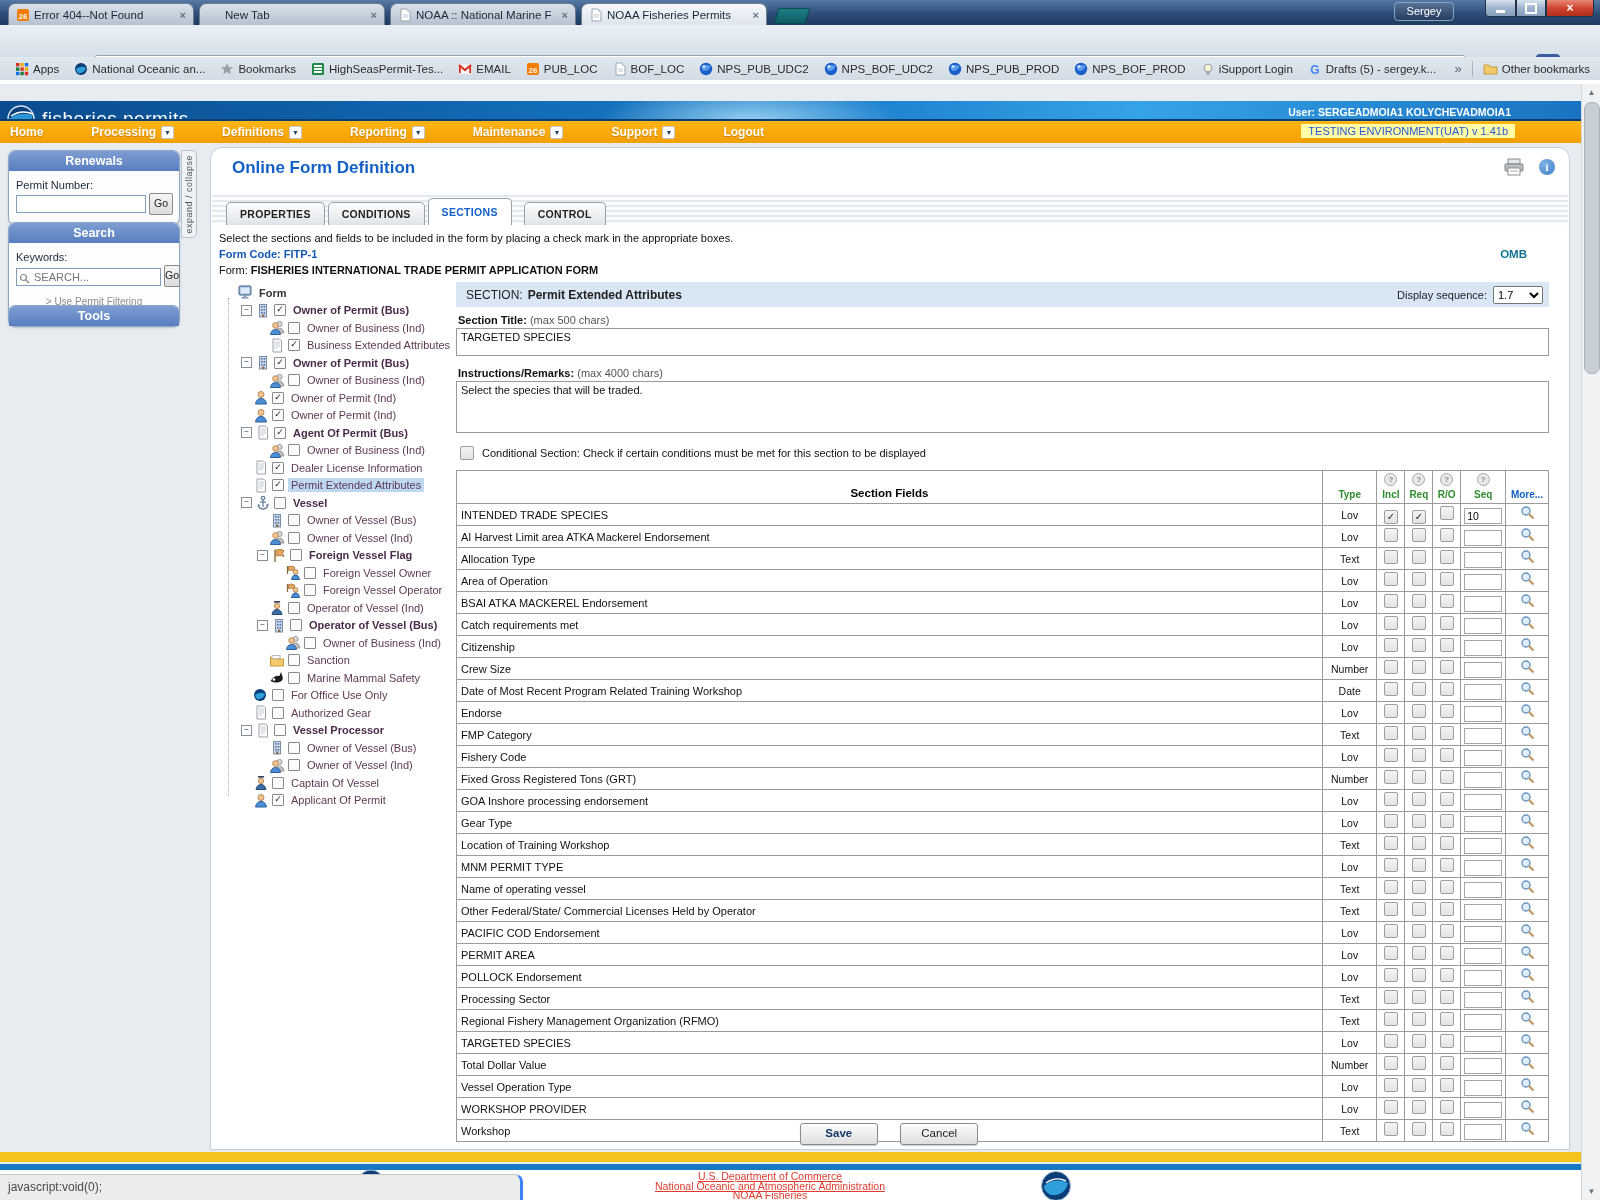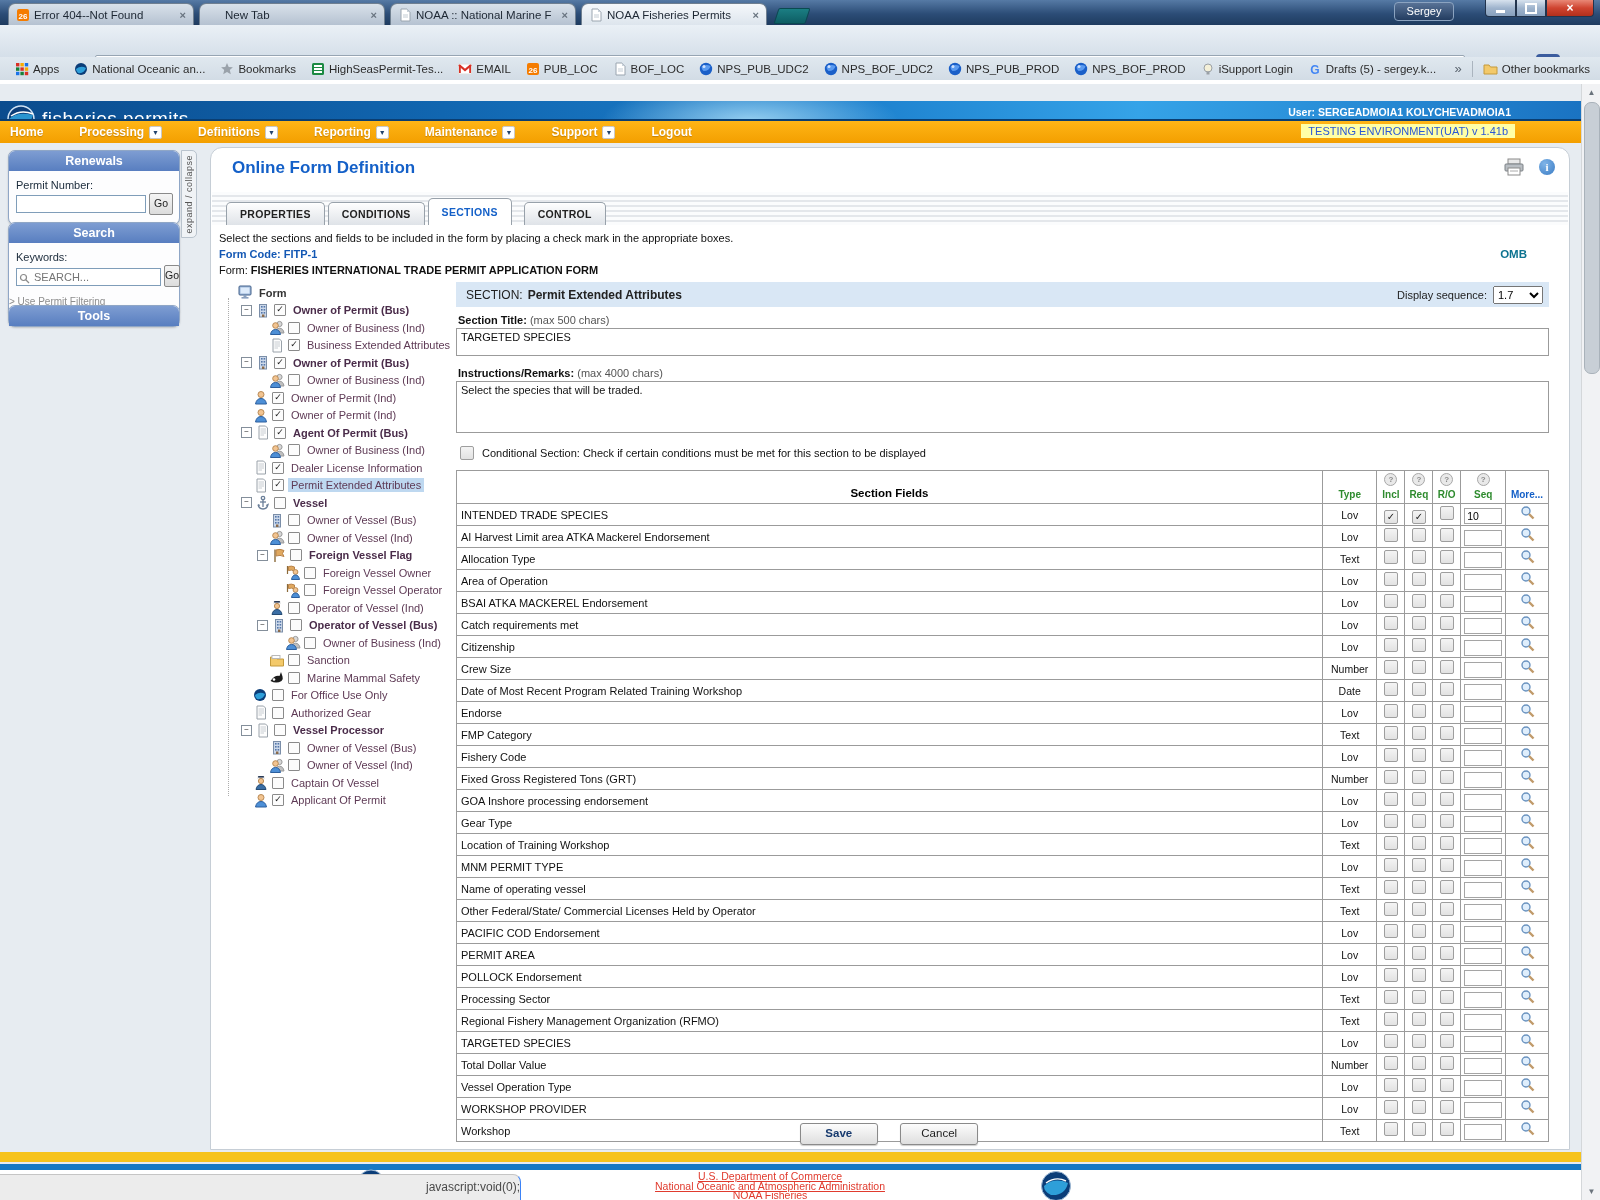--- a/index.html
+++ b/index.html
@@ -43,37 +43,37 @@
   #whitegap{left:0;top:80px;width:1600px;height:4px;background:#fff;}
 
   
   #appheader{left:0;top:84px;width:1581px;height:37px;background:linear-gradient(90deg,#0b4c8e,#1166b0 28%,#1e82cf 55%,#35a3e8 72%,#1a73c2 100%);overflow:hidden;margin-top:17px;}
   #appheader .glow{position:absolute;left:600px;top:-20px;width:300px;height:80px;background:radial-gradient(ellipse at center,rgba(190,235,255,.75),rgba(190,235,255,0) 70%);}
   #brand{position:absolute;left:42px;top:7px;color:#fff;font-size:19px;letter-spacing:.5px;}
   #userinfo{position:absolute;right:70px;top:4px;text-align:left;color:#fff;font-size:10.5px;font-weight:bold;line-height:14px;}
   #headerstrip{left:0;top:119px;width:1581px;height:2px;background:#0a3e72;}
 
   
-  #appnav{left:0;top:121px;width:1581px;height:22px;background:linear-gradient(#ffb516,#f39f00);display:flex;align-items:center;}
+  #appnav{left:0;top:121px;width:1581px;height:22px;background:linear-gradient(#ffb516,#f39f00);display:flex;align-items:center;gap:12px;}
   .navitem{display:flex;align-items:center;color:#fff;font-weight:bold;font-size:12px;margin-left:36px;text-shadow:0 1px 1px rgba(120,70,0,.4);}
   .navitem:first-child{margin-left:10px;}
   .ddbox{width:11px;height:11px;background:#fff;border:1px solid #c8c8c8;border-radius:2px;margin-left:5px;color:#23446e;font-size:7px;line-height:11px;text-align:center;text-shadow:none;}
   #envbadge{position:absolute;right:66px;top:3px;background:#ffffa6;color:#2a58d6;font-size:11px;padding:1px 7px;}
 
   
   .panel{position:absolute;left:8px;width:170px;background:#fdfdfe;border:1px solid #8fa6c6;border-radius:7px;box-shadow:0 1px 2px rgba(0,0,0,.18);}
   .panel-h{height:20px;background:linear-gradient(#7e9dd2,#587ec0);border-radius:6px 6px 0 0;color:#fff;font-weight:bold;font-size:12.5px;text-align:center;line-height:20px;}
   .panel .lbl{font-size:11px;color:#1a2a3a;margin:8px 0 2px 7px;}
   .srow{display:flex;align-items:center;margin:0 6px 9px 7px;}
   .tinput{width:124px;height:16px;border:1px solid #7f9db9;font-size:11px;padding:0 2px;font-family:"Liberation Sans",sans-serif;}
   .gobtn{width:22px;height:20px;margin-left:3px;background:linear-gradient(#f5f5f5,#dcdcdc);border:1px solid #8a8a8a;border-radius:2px;font-size:10.5px;text-align:center;line-height:18px;color:#222;}
   .searchwrap{position:relative;}
   .searchwrap .tinput{padding-left:17px;color:#9a9a9a;}
   .mag-sm{position:absolute;left:3px;top:3px;}
-  #filterlink{font-size:10px;color:#8d8d8d;margin:0 0 8px 0;}
+  #filterlink{font-size:10px;color:#8d8d8d;text-align:center;margin:0 0 8px 0;}
   .toollink{font-size:11.5px;font-weight:bold;color:#1b3e7a;margin:0 0 0 8px;padding:5px 0 5.5px 0;}
   #expandtab{left:181px;top:150px;width:14px;height:86px;background:#f0f3f6;border:1px solid #b9c3cd;border-radius:0 5px 5px 0;display:flex;align-items:center;justify-content:center;}
   #expandtab span{writing-mode:vertical-rl;transform:rotate(180deg);font-size:9px;color:#555;letter-spacing:.5px;}
 
   
   #mainpanel{left:210px;top:147px;width:1358px;height:1001px;background:#fff;border:1px solid #c6ced6;border-radius:12px 12px 0 0;}
   #pagetitle{position:absolute;left:21px;top:10px;color:#1460c8;font-size:17px;font-weight:bold;}
   #printer-ic{position:absolute;left:1292px;top:10px;}
   #info-ic{position:absolute;left:1328px;top:11px;width:16px;height:16px;border-radius:50%;background:radial-gradient(circle at 35% 30%,#7fb4e8,#3b7cc4);color:#fff;font-size:11px;font-weight:bold;text-align:center;line-height:16px;font-family:"Liberation Serif",serif;}
   #tabstrip{position:absolute;left:1px;top:44px;width:1356px;height:33px;background:repeating-linear-gradient(#fbfcfd 0 3px,#e4e7eb 3px 5px);}
@@ -133,21 +133,21 @@
 
   
   #fyellow{left:0;top:1152px;width:1581px;height:10px;background:#f6c31c;}
   #fblue{left:0;top:1164px;width:1581px;height:6px;background:#1779c4;}
   #footer{left:0;top:1170px;width:1581px;height:30px;background:#fff;}
   #flinks{position:absolute;left:490px;top:2px;width:560px;text-align:center;font-size:10.5px;line-height:9.5px;color:#e03b2e;}
   #flinks .ln{display:block;color:#e03b2e;}
   #flinks .ln.u{text-decoration:underline;}
   #fnoaa{position:absolute;left:1040px;top:0px;}
   #fnoaa2{position:absolute;left:356px;top:-2px;}
-  #statusbar{left:0;top:1174px;width:520px;height:26px;background:#ececec;border-top:1px solid #c5c5c5;border-right:1px solid #3b82f6;border-radius:0 8px 0 0;text-align:right;}
+  #statusbar{left:0;top:1174px;width:520px;height:26px;background:#ececec;border-top:1px solid #c5c5c5;border-right:3px solid #3b82f6;border-radius:0 8px 0 0;}
   #statusbar span{font-size:12px;color:#4a4a4a;margin:5px 0 0 8px;display:inline-block;}
 
   
   #scrollbar{left:1581px;top:84px;width:19px;height:1116px;background:#f1f2f4;border-left:1px solid #d4d7da;}
   .sarrow{width:19px;height:17px;background:#f1f2f4;color:#6a737c;font-size:8px;text-align:center;line-height:17px;}
   #sthumb{position:absolute;left:2px;top:18px;width:14px;height:270px;background:#c8cfd6;border:1px solid #a9b2ba;border-radius:7px;}
   .sdown{position:absolute;bottom:0;}
 </style>
 </head>
 <body>

